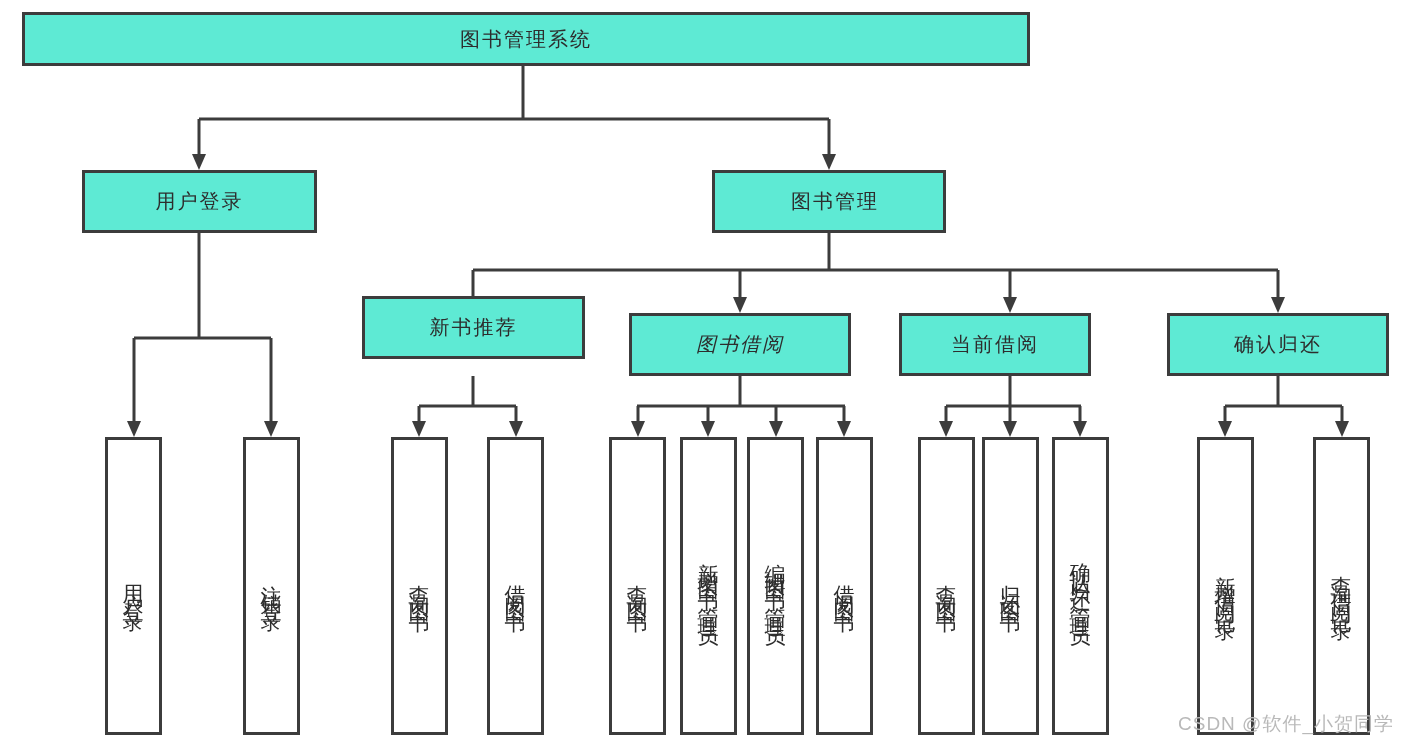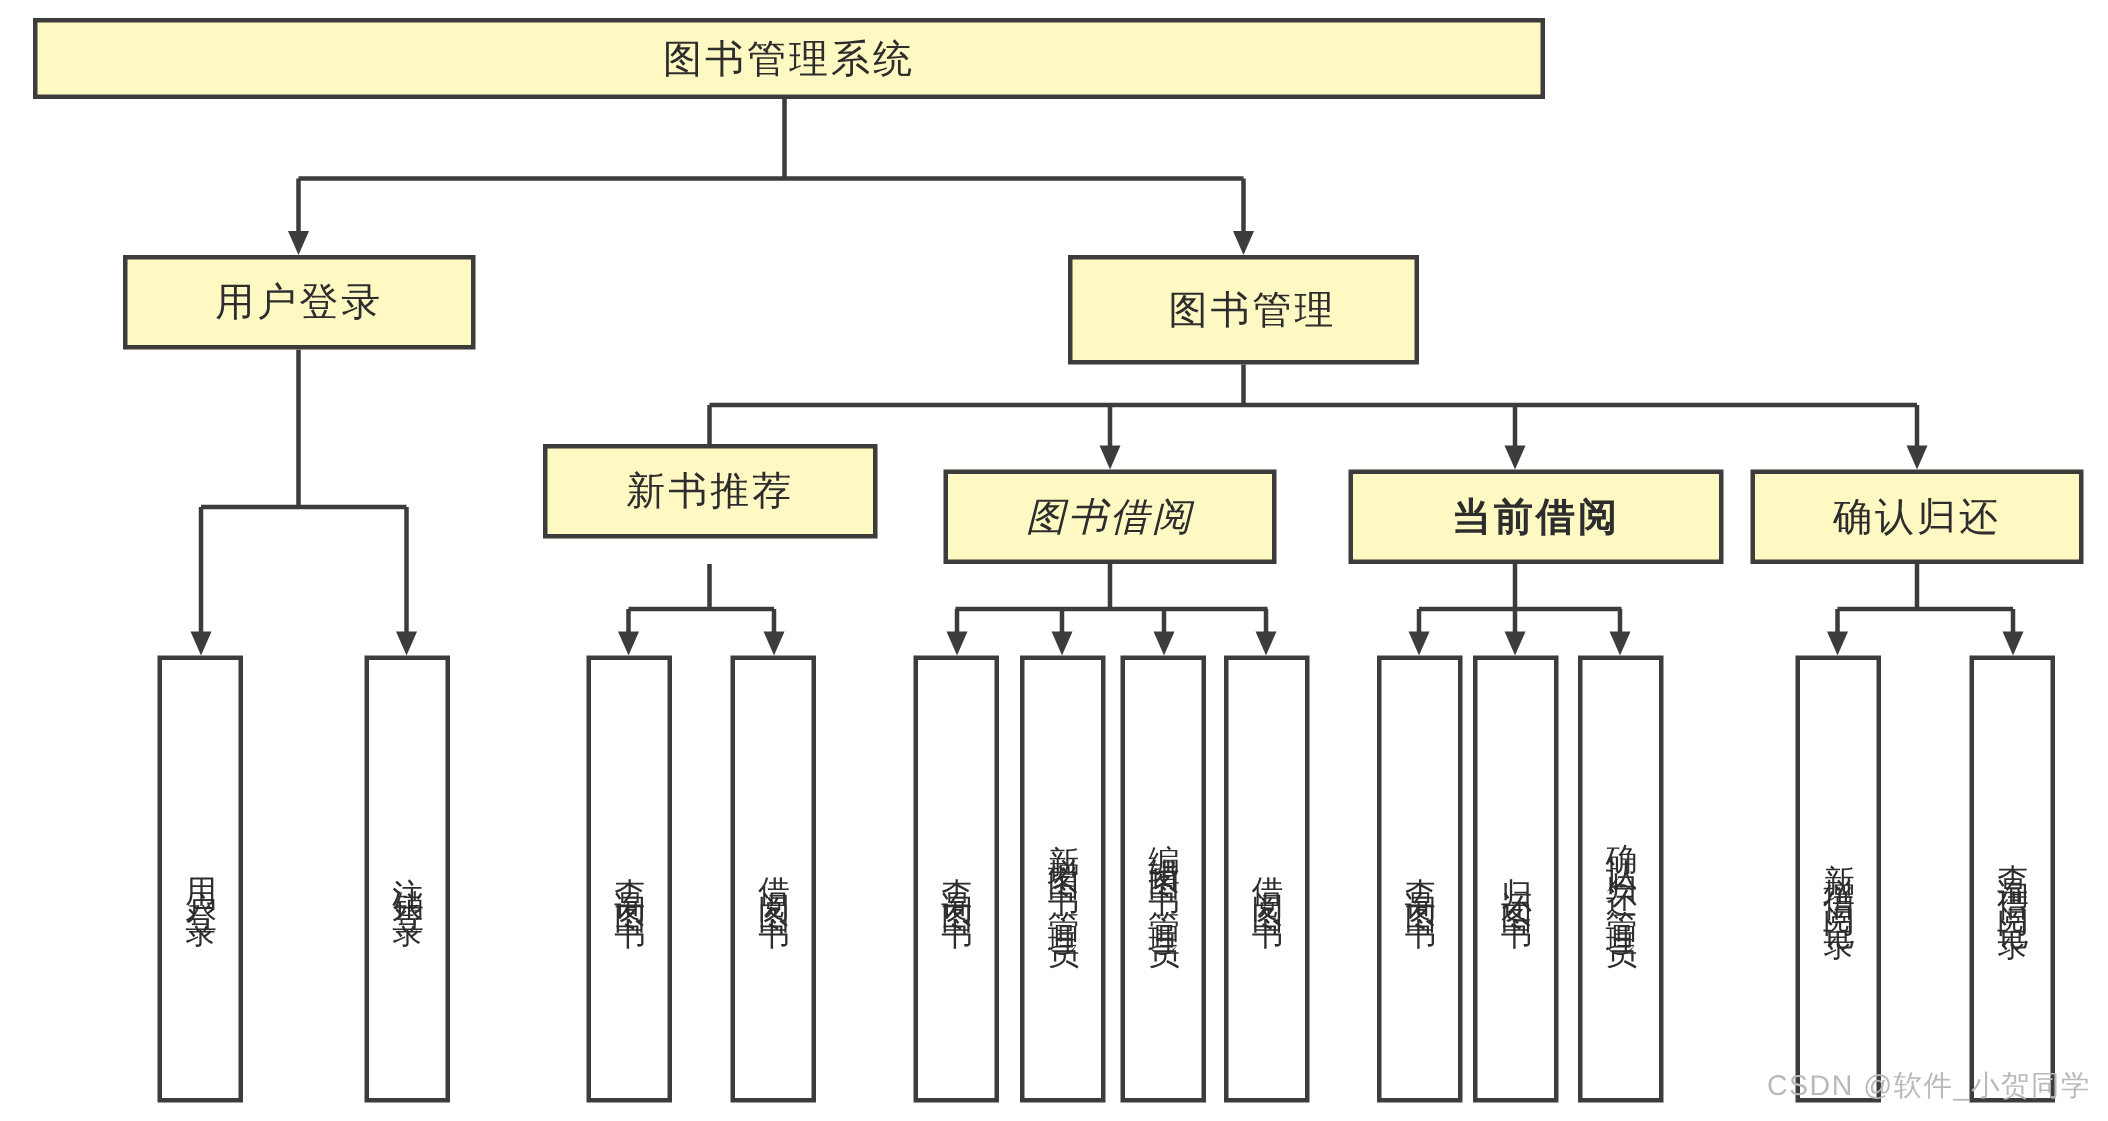--- a/index.html
+++ b/index.html
@@ -14,25 +14,25 @@
   .connectors {
     position: absolute;
     left: 0; top: 0;
     width: 1405px; height: 747px;
     pointer-events: none;
   }
   .hnode {
     position: absolute;
     box-sizing: border-box;
     border: 3px solid #3c3c3c;
-    background: #fef9c3;
+    background: #5eead4;
     display: flex;
     align-items: center;
     justify-content: center;
-    font-size: 26px;
+    font-size: 20px;
     letter-spacing: 2px;
     color: #2d2d2d;
     white-space: nowrap;
   }
   .vnode {
     position: absolute;
     top: 437px;
     height: 298px;
     box-sizing: border-box;
     border: 3px solid #3c3c3c;
@@ -45,24 +45,24 @@
     writing-mode: vertical-rl;
     text-orientation: mixed;
     font-size: 21px;
     letter-spacing: 9px;
     line-height: 1.1;
     color: #2d2d2d;
     white-space: nowrap;
   }
   #n-root  { left: 22px;   top: 12px;  width: 1008px; height: 54px; }
   #n-l2a   { left: 82px;   top: 170px; width: 235px;  height: 63px; }
-  #n-l2b   { left: 712px;  top: 170px; width: 234px;  height: 73px; padding-left: 12px; }
+  #n-l2b   { left: 712px;  top: 170px; width: 234px;  height: 63px; padding-left: 12px; }
   #n-l3a   { left: 362px;  top: 296px; width: 223px;  height: 63px; }
   #n-l3b   { left: 629px;  top: 313px; width: 222px;  height: 63px; font-style: italic; }
-  #n-l3c   { left: 899px;  top: 313px; width: 250px;  height: 63px; font-weight: bold; }
+  #n-l3c   { left: 899px;  top: 313px; width: 192px;  height: 63px; }
   #n-l3d   { left: 1167px; top: 313px; width: 222px;  height: 63px; }
   #lv1  { left: 105px;  width: 57px; }
   #lv2  { left: 243px;  width: 57px; }
   #lv3  { left: 391px;  width: 57px; }
   #lv4  { left: 487px;  width: 57px; }
   #lv5  { left: 609px;  width: 57px; }
   #lv6  { left: 680px;  width: 57px; }
   #lv7  { left: 747px;  width: 57px; }
   #lv8  { left: 816px;  width: 57px; }
   #lv9  { left: 918px;  width: 57px; }

